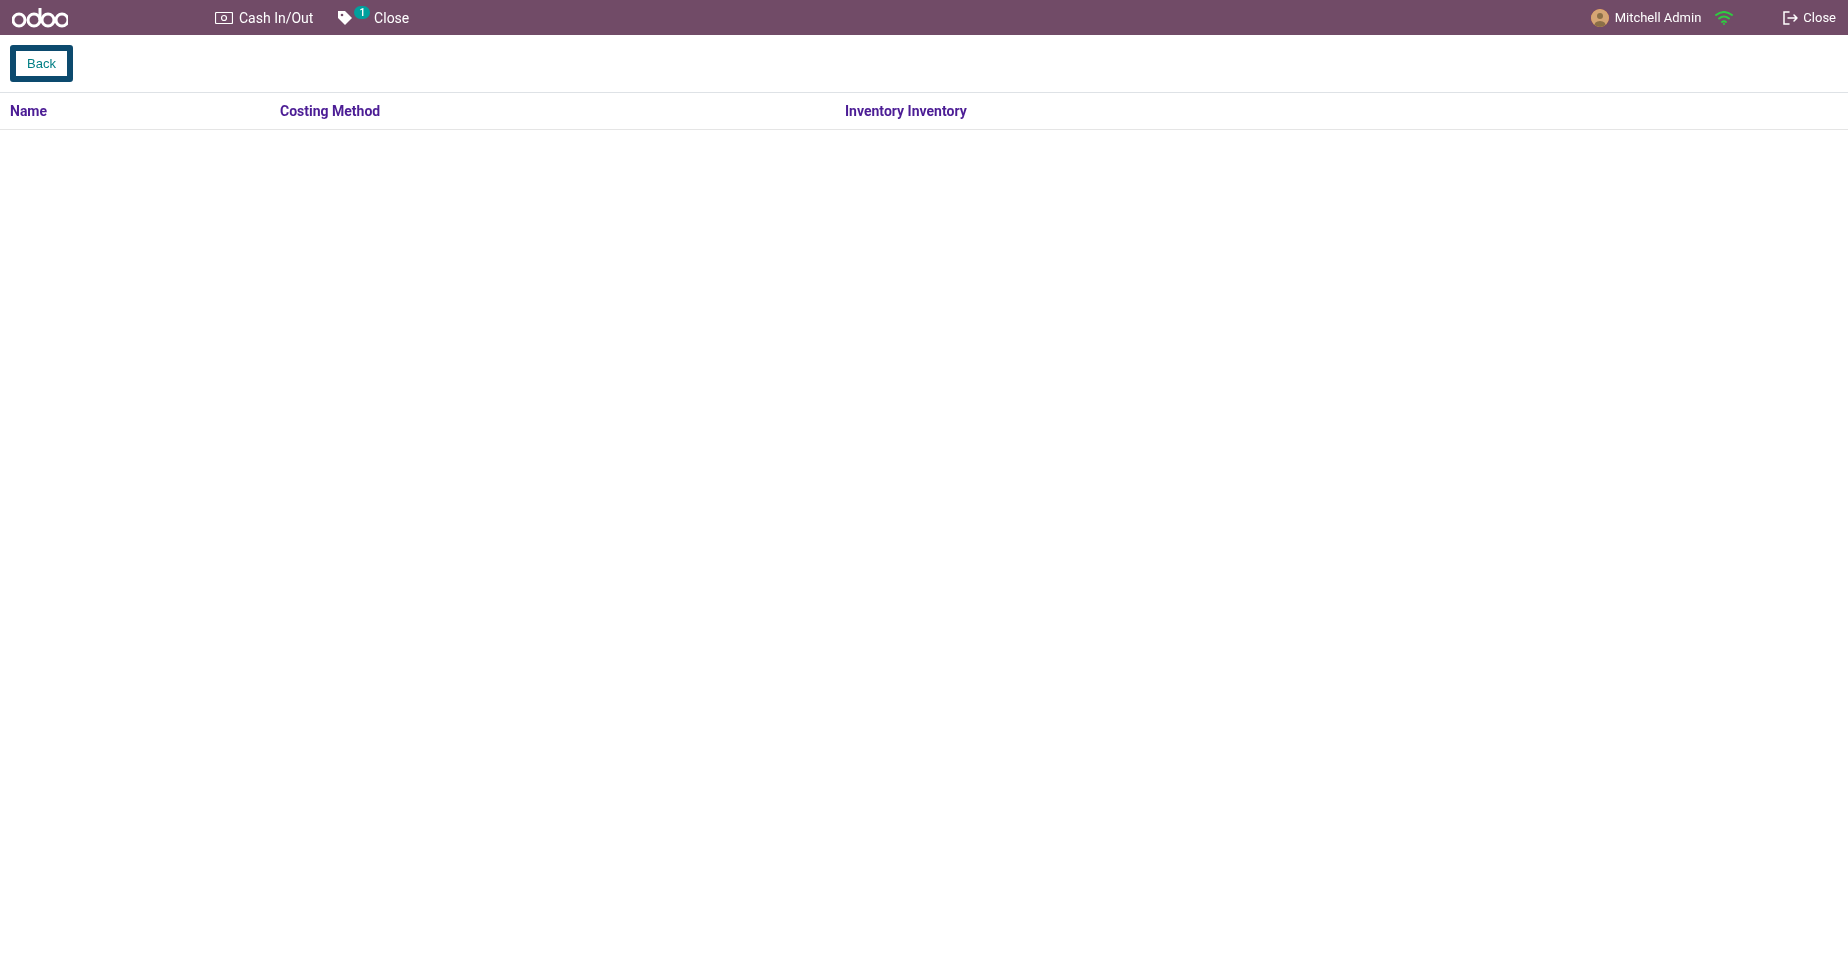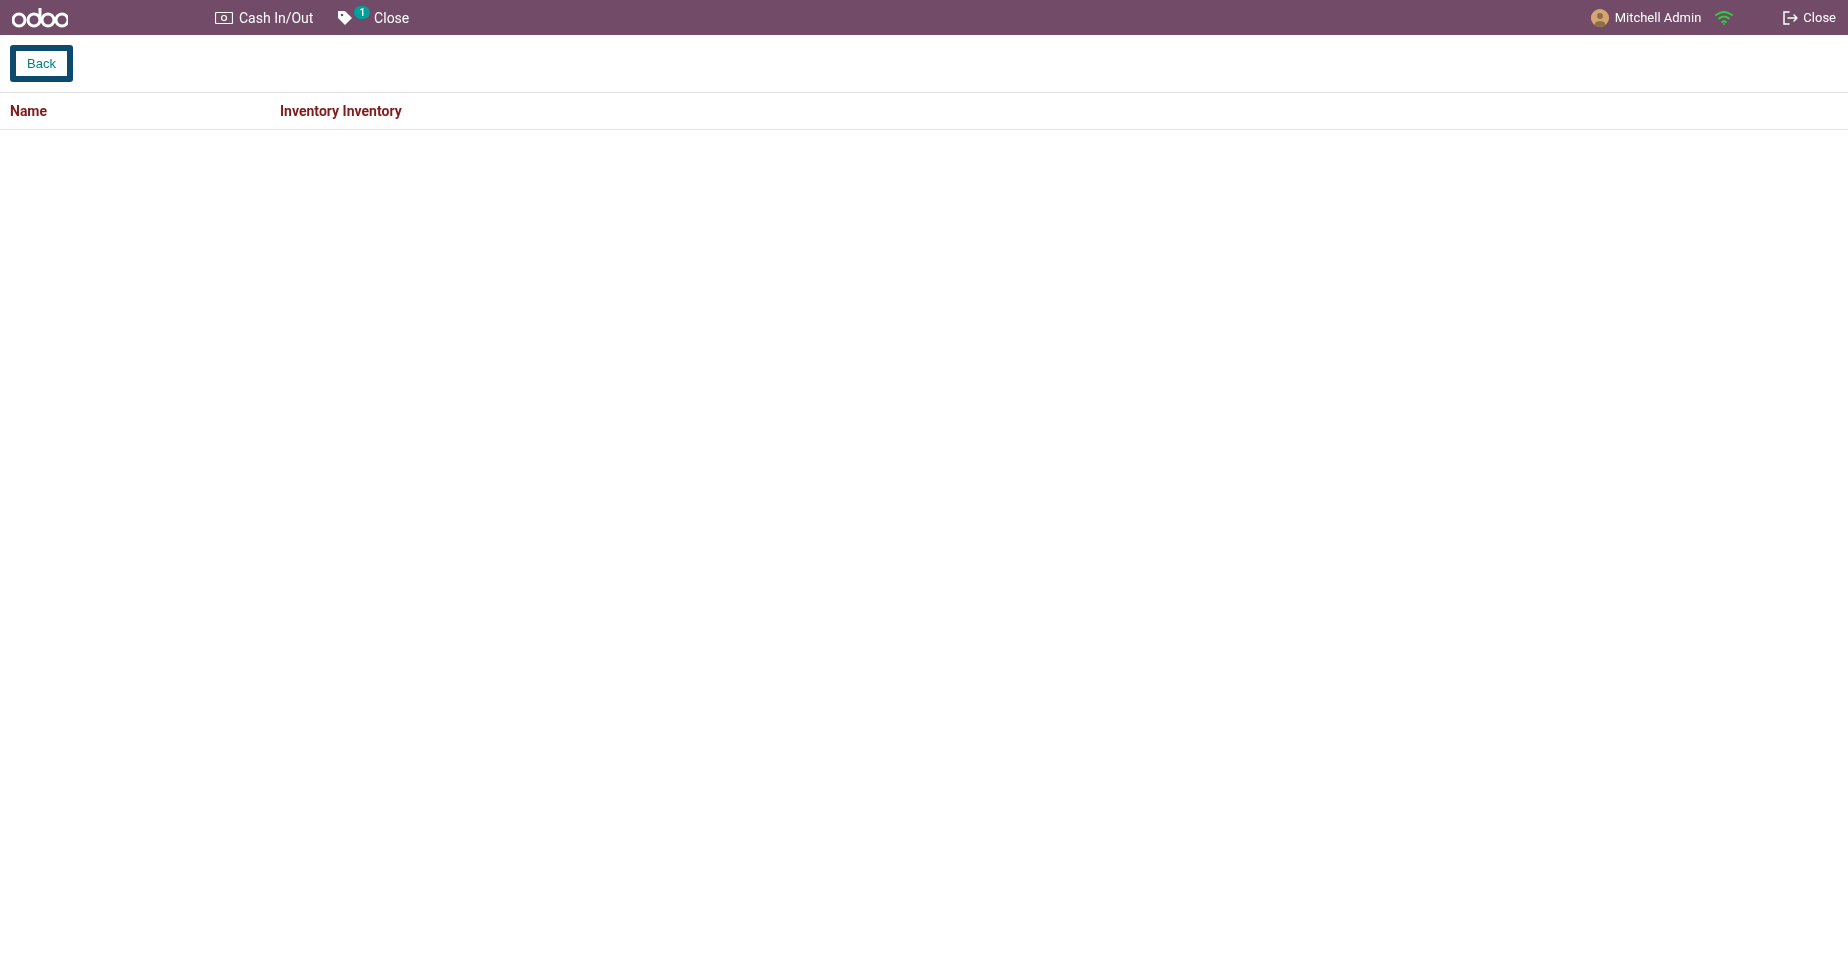--- a/index.html
+++ b/index.html
@@ -125,21 +125,21 @@
       font-size: 13px;
       cursor: pointer;
       border-radius: 3px;
     }
     
     .table-header {
       display: flex;
       padding: 10px 10px;
       border-bottom: 1px solid #e5e5e5;
       font-weight: 700;
-      color: #7f1d1d;
+      color: #4c1d95;
       font-size: 14px;
     }
     
     .col-name {
       width: 270px;
     }
     
     .col-costing {
       width: 565px;
     }
@@ -215,14 +215,15 @@
     </div>
   </div>
 </div>
 
 <div class="subheader">
   <button class="back-button">Back</button>
 </div>
 
 <div class="table-header">
   <div class="col-name">Name</div>
+  <div class="col-costing">Costing Method</div>
   <div class="col-inventory">Inventory Inventory</div>
 </div>
 
 </body></html>

